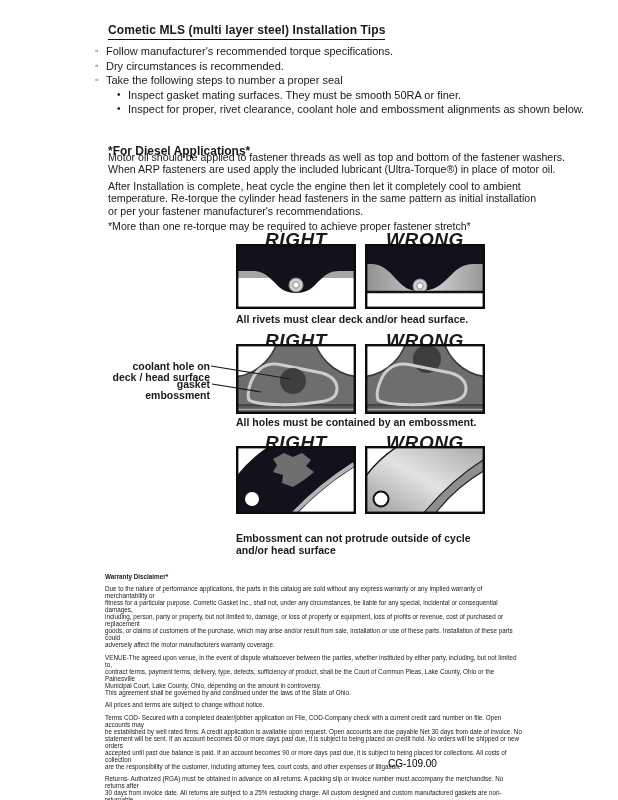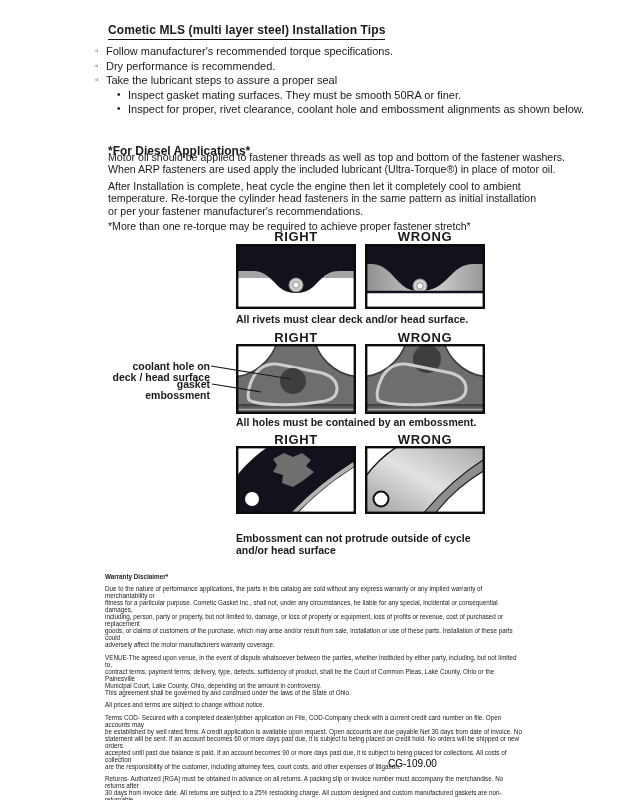--- a/index.html
+++ b/index.html
@@ -14,21 +14,21 @@
   }
   .bullets{position:absolute;left:95px;top:44px;font-size:11px;}
   .b-row{display:flex;line-height:14.6px;}
   .b-row.sub{padding-left:22px;}
   .b-marker{width:11px;flex:0 0 11px;font-size:10px;}
   .diesel-heading{position:absolute;left:108px;top:116px;font-size:12px;font-weight:bold;margin-top:28px;}
   .body-p{position:absolute;left:108px;font-size:10.6px;line-height:12.4px;}
   .p1{top:135px;}
   .p2{top:164px;}
   .p3{top:204px;}
-  .dlabel{position:absolute;width:120px;text-align:center;font-size:13px;font-weight:600;letter-spacing:0.6px;}
+  .dlabel{position:absolute;width:120px;text-align:center;font-size:19px;font-weight:600;letter-spacing:0.6px;font-style:italic;}
   .dbox{position:absolute;width:120px;}
   .dbox svg{display:block;width:120px;}
   .dcaption{position:absolute;left:236px;font-size:10.5px;font-weight:bold;line-height:11.5px;}
   .ann{position:absolute;left:110px;width:100px;text-align:right;font-size:10.5px;font-weight:bold;line-height:10.5px;}
   .ann1{top:345px;}
   .ann2{top:379px;}
   .overlay{position:absolute;left:0;top:0;pointer-events:none;}
   .disclaimer{position:absolute;left:105px;top:573px;width:418px;font-size:6.3px;line-height:7px;}
   .disclaimer-heading{font-weight:bold;margin:0 0 5px 0;}
   .disclaimer p{margin:0 0 5.5px 0;}
@@ -41,25 +41,25 @@
 
   <div class="doc-title">Cometic MLS (multi layer steel) Installation Tips</div>
 
   <div class="bullets">
     <div class="b-row">
       <span class="b-marker">◦</span>
       <span>Follow manufacturer's recommended torque specifications.</span>
     </div>
     <div class="b-row">
       <span class="b-marker">◦</span>
-      <span>Dry performance is recommended.</span>
+      <span>Dry circumstances is recommended.</span>
     </div>
     <div class="b-row">
       <span class="b-marker">◦</span>
-      <span>Take the lubricant steps to assure a proper seal</span>
+      <span>Take the following steps to number a proper seal</span>
     </div>
     <div class="b-row sub">
       <span class="b-marker">•</span>
       <span>Inspect gasket mating surfaces.  They must be smooth 50RA or finer.</span>
     </div>
     <div class="b-row sub">
       <span class="b-marker">•</span>
       <span>Inspect for proper, rivet clearance, coolant hole and embossment alignments as shown below.</span>
     </div>
   </div>

